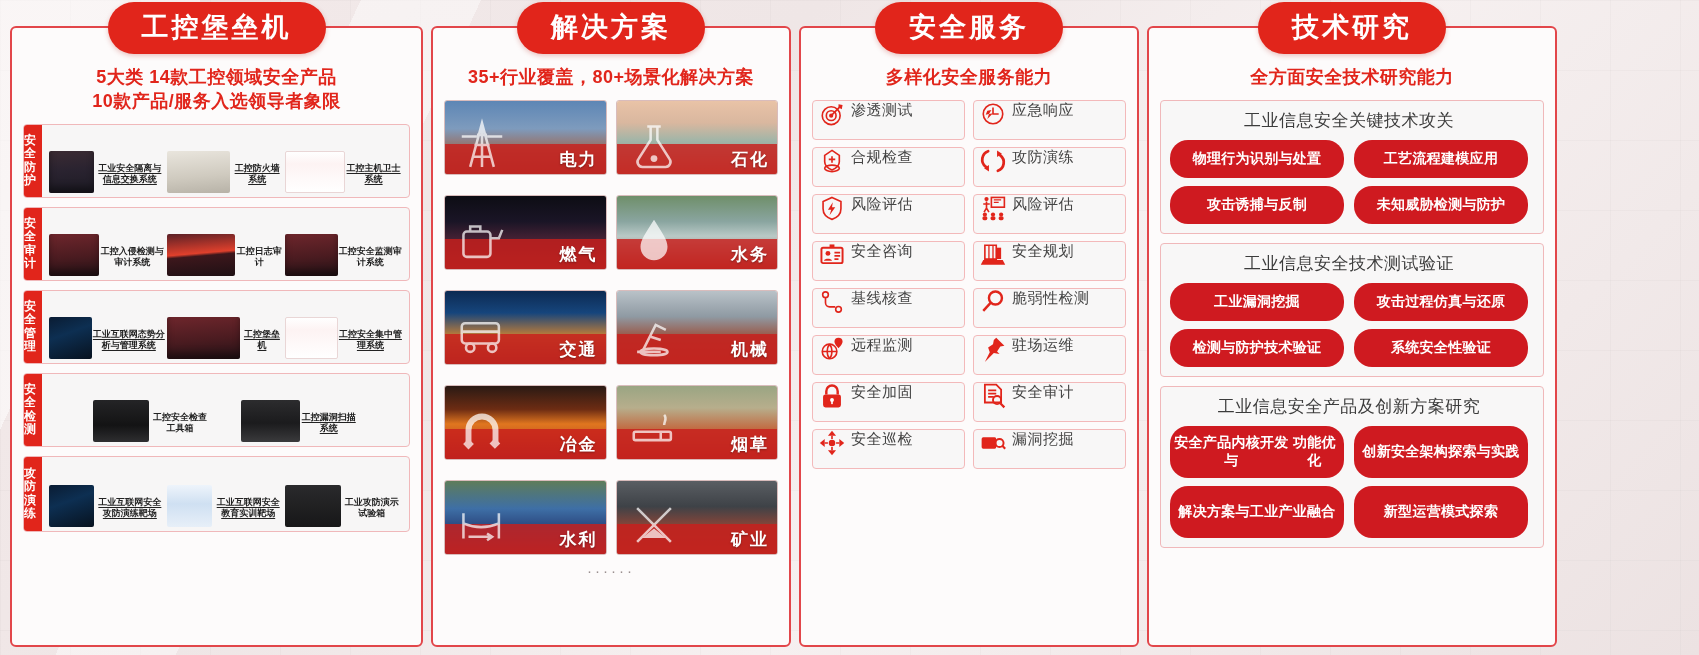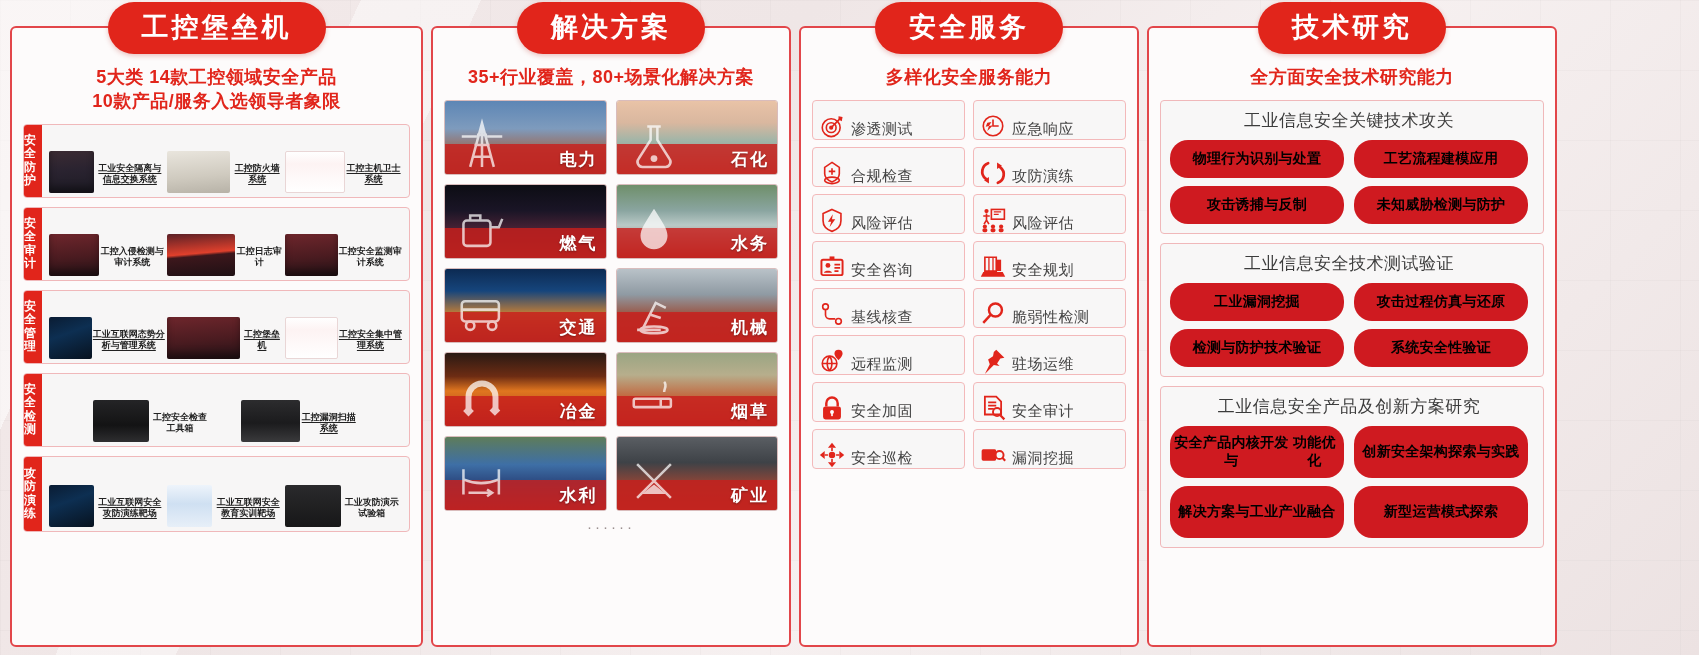--- a/index.html
+++ b/index.html
@@ -65,21 +65,21 @@
   .pimg.lap{background:linear-gradient(180deg,#2c2c2e 0%,#1b1b1d 55%,#3a3a3c 100%);}
   .pimg.case{background:linear-gradient(180deg,#242426 0%,#131314 60%,#2e2e30 100%);}
   .pimg.box{background:linear-gradient(180deg,#2a2a2c 0%,#171718 100%);}
   .pcap{
     font-size:9px;font-weight:bold;color:#222;text-align:center;margin-top:4px;line-height:1.2;
     text-decoration:underline;text-underline-offset:2px;
   }
   .pcap.nound{text-decoration:none;}
 
   
-  .ind-grid{display:grid;grid-template-columns:1fr 1fr;gap:9px 9px;border-radius:22px;}
+  .ind-grid{display:grid;grid-template-columns:1fr 1fr;gap:20px 9px;border-radius:22px;}
   .ind{
     position:relative;height:73px;border-radius:3px;overflow:hidden;border:1px solid #d9bcbc;
   }
   .ind .pic{position:absolute;inset:0;}
   .ind .band{
     position:absolute;left:0;right:0;bottom:0;height:30px;background:rgba(200,30,28,.82);
   }
   .ind .name{
     position:absolute;right:8px;bottom:3px;color:#fff;font-size:17px;font-weight:bold;
     letter-spacing:2px;text-shadow:0 1px 2px rgba(0,0,0,.35);
@@ -96,32 +96,32 @@
   .pic.traffic{background:linear-gradient(180deg,#0c2a52 0%,#16457c 30%,#b97b3a 60%,#8e3d2c 100%);}
   .pic.machine{background:linear-gradient(180deg,#b9c2c8 0%,#8f9aa3 35%,#9a5746 62%,#a7402f 100%);}
   .pic.metal{background:linear-gradient(180deg,#2a1a14 0%,#6d2c13 32%,#e0761f 52%,#9e2f21 100%);}
   .pic.tobacco{background:linear-gradient(180deg,#9aa583 0%,#b7ae8c 30%,#c2683f 60%,#b03a2a 100%);}
   .pic.hydro{background:linear-gradient(180deg,#5e7c5a 0%,#3e6fa6 38%,#2f4f86 58%,#8a3340 100%);}
   .pic.mining{background:linear-gradient(180deg,#5a5e63 0%,#3e4247 35%,#8a4538 62%,#a63d2c 100%);}
 
   
   .svc-grid{display:grid;grid-template-columns:1fr 1fr;gap:7px 8px;}
   .svc{
-    display:flex;align-items:flex-end;gap:6px;border:1px solid #f3b9ba;border-radius:4px;
+    display:flex;align-items:flex-start;gap:6px;border:1px solid #f3b9ba;border-radius:4px;
     background:#f8f7f7;height:40px;padding:0 6px;box-sizing:border-box;
   }
   .svc .ic{width:26px;height:26px;flex:none;display:block;}
   .svc .lb{font-size:15px;color:#444;letter-spacing:.5px;white-space:nowrap;}
 
   
   .res-block{border:1px solid #f0b8ba;border-radius:4px;background:#f8f7f7;padding:7px 15px 9px 9px;margin-bottom:9px;}
   .res-title{text-align:center;font-size:17px;color:#3c3c3c;margin:1px 0 8px 0;letter-spacing:.5px;}
   .tag-grid{display:grid;grid-template-columns:1fr 1fr;gap:8px 10px;}
   .tag{
-    background:#cf1a20;color:#000000;border-radius:18px;text-align:center;font-weight:bold;
+    background:#cf1a20;color:#ffffff;border-radius:18px;text-align:center;font-weight:bold;
     font-size:14px;padding:6px 4px;line-height:1.25;letter-spacing:.3px;
     display:flex;align-items:center;justify-content:center;min-height:26px;
   }
   .tag.two{min-height:40px;}
 </style>
 </head>
 <body>
 
 <div class="board">
 

